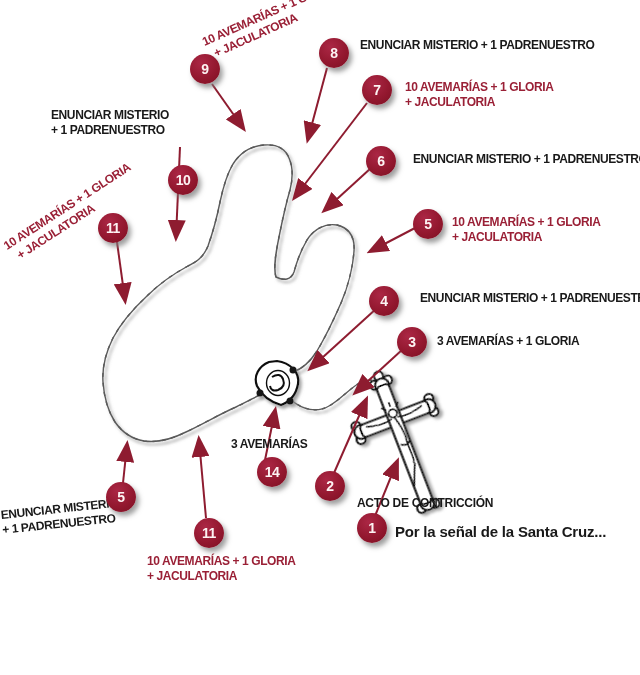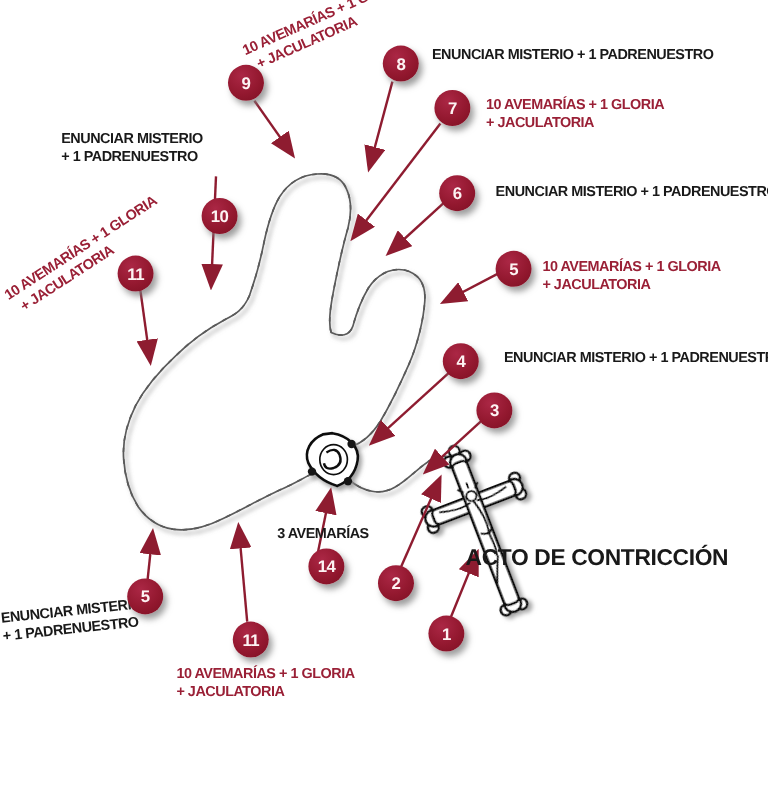--- a/index.html
+++ b/index.html
@@ -23,21 +23,21 @@
   .blk{color:#191919;} .red{color:#9a2036;}
   .ind{padding-left:6px;}
   
   .c1{left:357px;top:513px;} .c2{left:315px;top:471px;} .c3{left:397px;top:327px;}
   .c4{left:369px;top:286px;} .c5{left:413px;top:209px;} .c6{left:366px;top:146px;}
   .c7{left:362px;top:75px;}  .c8{left:319px;top:38px;}  .c9{left:190px;top:54px;}
   .c10{left:168px;top:117px;margin-top:48px;}.c11{left:98px;top:213px;text-align:center;} .c12{left:106px;top:482px;}
   .c13{left:194px;top:518px;}.c14{left:243px;top:457px;margin-left:14px;}
   
   .t1{left:395px;top:524px;font-size:15px;letter-spacing:-.2px;}
-  .t2{left:357px;top:458px;font-size:19px;letter-spacing:-.3px;margin-left:31px;}
+  .t2{left:357px;top:496px;font-size:12px;letter-spacing:-.3px;}
   .t3{left:437px;top:334px;}
   .t4{left:420px;top:291px;}
   .t5{left:452px;top:215px;}
   .t6{left:413px;top:152px;}
   .t7{left:405px;top:80px;}
   .t8{left:360px;top:38px;}
   .t9{left:200px;top:36px;transform:rotate(-24deg);transform-origin:0 0;}
   .t10{left:51px;top:108px;}
   .t11{left:1px;top:241px;transform:rotate(-33deg);transform-origin:0 0;}
   .t12{left:0px;top:508px;transform:rotate(-6deg);transform-origin:0 0;}
@@ -157,22 +157,28 @@
   <div class="circ c6">6</div>
   <div class="circ c7">7</div>
   <div class="circ c8">8</div>
   <div class="circ c9">9</div>
   <div class="circ c10">10</div>
   <div class="circ c11">11</div>
   <div class="circ c12">5</div>
   <div class="circ c13">11</div>
   <div class="circ c14">14</div>
 
+  <div class="lbl blk t1">
+      <span>Por la señal de la Santa Cruz...</span>
+    </div>
   <div class="lbl blk t2">
       <span>ACTO DE CONTRICCIÓN</span>
+    </div>
+  <div class="lbl blk t3">
+      <span>3 AVEMARÍAS + 1 GLORIA</span>
     </div>
   <div class="lbl blk t4">
       <span>ENUNCIAR MISTERIO + 1 PADRENUESTRO</span>
     </div>
   <div class="lbl red t5">
       <span>10 AVEMARÍAS + 1 GLORIA</span>
       <span>+ JACULATORIA</span>
     </div>
   <div class="lbl blk t6">
       <span>ENUNCIAR MISTERIO + 1 PADRENUESTRO</span>

